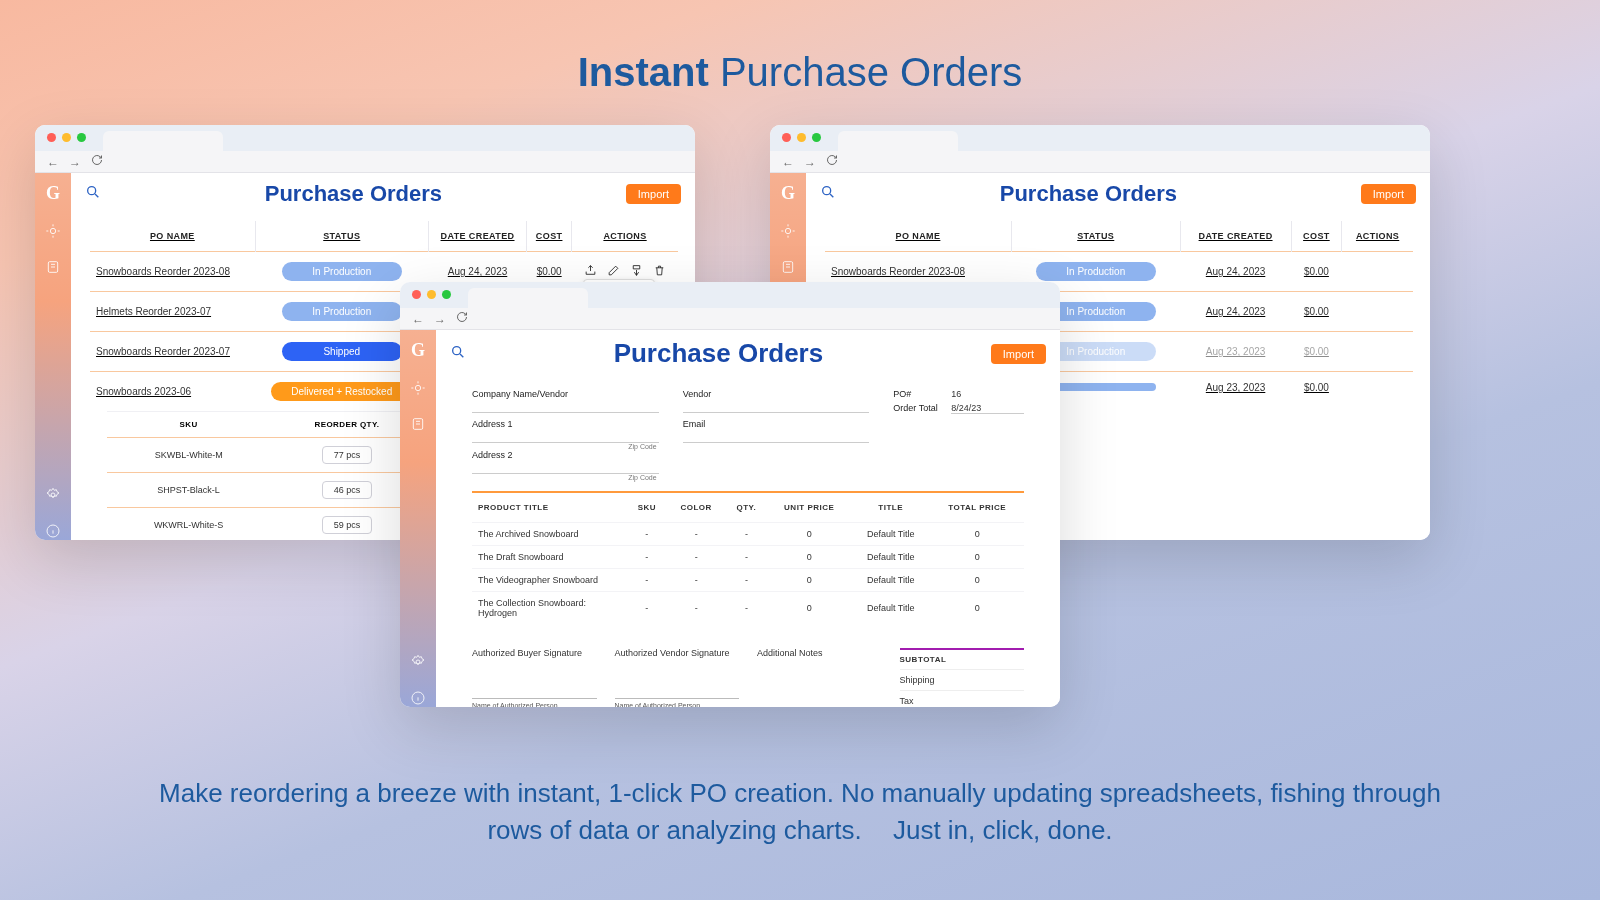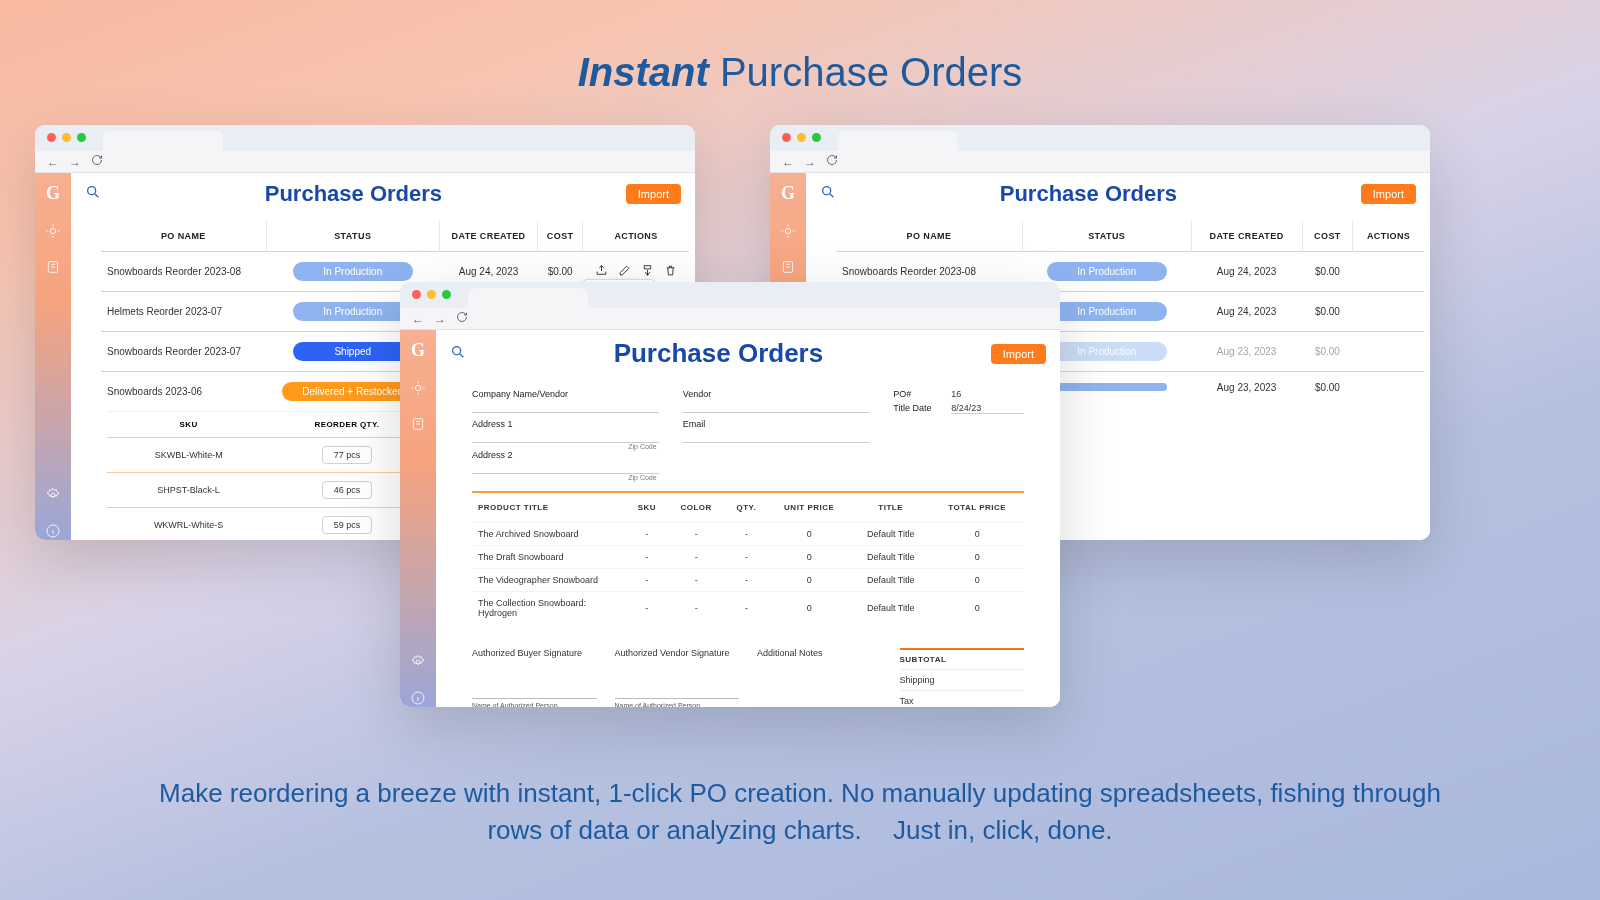--- a/index.html
+++ b/index.html
@@ -6,21 +6,21 @@
   body {
     width: 1600px; height: 900px; overflow: hidden;
     font-family: -apple-system, BlinkMacSystemFont, "Segoe UI", Helvetica, Arial, sans-serif;
     background: linear-gradient(160deg, #f8b9a0 0%, #f7c5b2 18%, #d9d3e8 45%, #b6c1e0 65%, #a9b8dd 100%);
     position: relative;
   }
   .hero-title {
     position: absolute; top: 50px; left: 0; right: 0; text-align: center;
     font-size: 40px; font-weight: 300; color: #1d5a9e;
   }
-  .hero-title .bold { font-weight: 600; font-style: italic; }
+  .hero-title .bold { font-weight: 600; }
   .hero-sub {
     position: absolute; bottom: 50px; left: 140px; right: 140px; text-align: center;
     font-size: 26px; font-weight: 300; color: #1d5a9e; line-height: 1.45;
   }
   .hero-sub .bold { font-weight: 400; margin-left: 24px; }
 
   
   .browser {
     position: absolute; background: #fff; border-radius: 10px;
     box-shadow: 0 20px 60px rgba(0,0,0,.15);
@@ -48,21 +48,21 @@
 
   .content { flex:1; background:#fff; display:flex; flex-direction:column; min-width:0; }
   .topbar { display:flex; align-items:center; padding:8px 14px; gap:12px; }
   .topbar .search { color:#2d63c4; }
   .topbar .search svg{ width:16px;height:16px; stroke:#2d63c4; fill:none; stroke-width:2;}
   .page-title { flex:1; text-align:center; color:#1848a8; font-size:22px; font-weight:700; }
   .page-title.center { font-size:26px; }
   .import-btn { background:#ff7a1a; color:#fff; border:none; border-radius:4px; padding:4px 12px; font-size:11px; font-weight:500; cursor:pointer;margin-left:20px; }
   .divider { height:2px; background:#ff9a3c; margin:0 18px; }
 
-  table.po { width:calc(100% - 36px); margin:6px 30px 0; border-collapse:collapse; font-size:11px; }
+  table.po { width:calc(100% - 36px); margin:6px 19px 0; border-collapse:collapse; font-size:11px;text-decoration:underline; }
   table.po th { text-transform:uppercase; font-size:9px; letter-spacing:.4px; color:#222; font-weight:700; padding:10px 6px; border-right:1px solid #e8e8ee; }
   table.po th:last-child{border-right:none;}
   table.po td { padding:10px 6px; border-top:1px solid #f9c89e; color:#333; text-align:center; font-size:10px; }
   table.po td.left { text-align:left; }
   .pill { display:inline-block; min-width:120px; padding:4px 20px; border-radius:14px; color:#fff; font-size:10px; font-weight:500; }
   .pill.blue-light { background:#8eb3ef; }
   .pill.blue { background:#2d63f5; }
   .pill.orange { background:#ff9a1a; }
   .faded { opacity:.45; }
   .act-icons { display:flex; gap:10px; justify-content:center; align-items:center; }
@@ -86,21 +86,21 @@
   table.items { width:100%; border-collapse:collapse; font-size:9px; }
   table.items th { text-transform:uppercase; font-size:8px; letter-spacing:.5px; font-weight:700; padding:10px 6px; }
   table.items td { padding:6px; text-align:center; font-size:9px; color:#333; border-top:1px solid #f3f3f6; }
   table.items td.left { text-align:left; }
 
   .sig-row { display:grid; grid-template-columns:1fr 1fr 1fr 1fr; gap:18px; margin-top:24px; font-size:9px; }
   .sig-block .line { border-top:1px solid #bbb; margin-top:40px; }
   .sig-block .t { font-size:7px; color:#555; line-height:1.4; margin-top:2px; }
   .totals { font-size:9px; }
   .totals .row { display:flex; justify-content:space-between; padding:5px 0; border-top:1px solid #eee; }
-  .totals .row.head { border-top:2px solid #f97316; font-weight:700; letter-spacing:.5px; font-size:8px; text-transform:uppercase; }
+  .totals .row.head { border-top:2px solid #a21caf; font-weight:700; letter-spacing:.5px; font-size:8px; text-transform:uppercase; }
 
   
   #win-left  { left:35px;  top:125px; width:660px; height:415px; }
   #win-right { left:770px; top:125px; width:660px; height:415px; }
   #win-center{ left:400px; top:282px; width:660px; height:425px; z-index:5; }
 </style>
 </head>
 <body>
 
 <div class="hero-title">
@@ -431,21 +431,21 @@
               <div class="uline"></div>
             <label style="margin-top:6px">Email</label>
               <div class="uline"></div>
           </div>
           <div>
             <div style="display:flex;gap:8px">
                 <label style="width:50px">PO#</label>
                 <span>16</span>
               </div>
             <div style="display:flex;gap:8px;margin-top:4px">
-                <label style="width:50px">Title Date</label>
+                <label style="width:50px">Order Total</label>
                 <span style="border-bottom:1px solid #ccc; flex:1">8/24/23</span>
               </div>
           </div>
         </div>
         <div class="form-divider"></div>
         <table class="items">
           <thead>
               <tr>
             <th style="text-align:left;width:28%">Product Title</th>
             <th>SKU</th>

